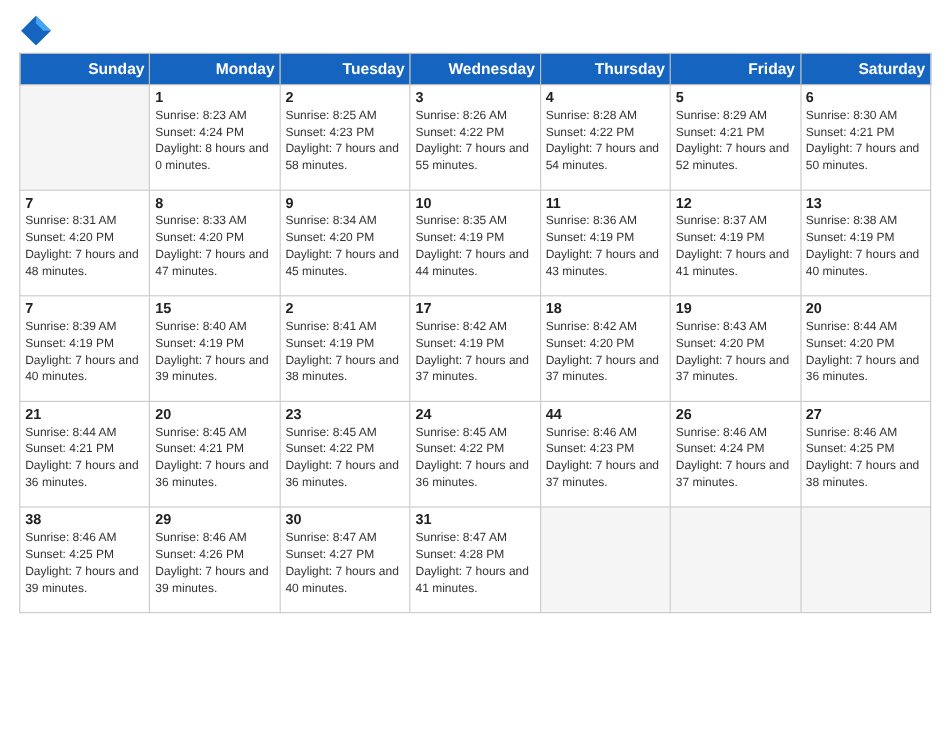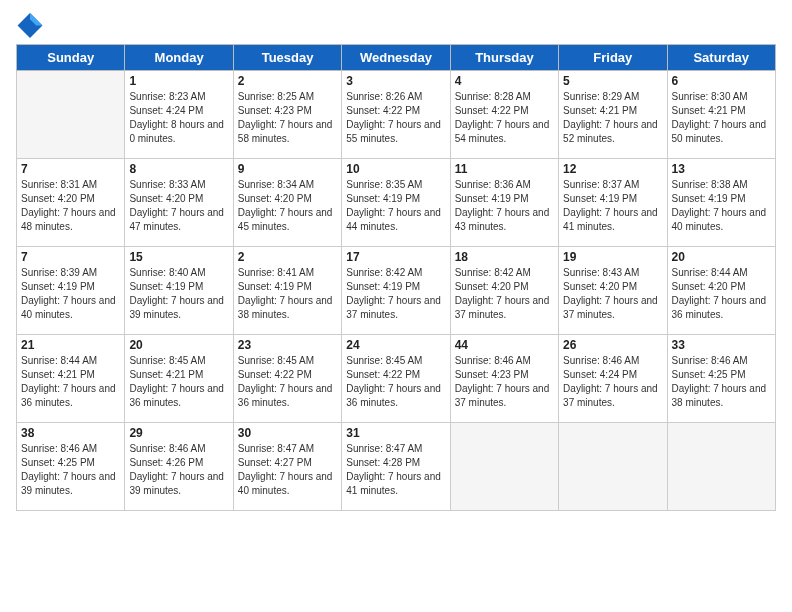--- a/index.html
+++ b/index.html
@@ -63,21 +63,21 @@
       width: 100%;
       border-collapse: collapse;
       table-layout: fixed;
     }
     .calendar-table thead tr th {
       background: #1565c0;
       color: #fff;
       font-size: 13px;
       font-weight: bold;
       padding: 5px 4px;
-      text-align: center;
+      text-align: right;
       border: 1px solid #bbb;
     }
     .calendar-table tbody tr td {
       border: 1px solid #ccc;
       vertical-align: top;
       padding: 3px 4px 3px 4px;
       font-size: 10.5px;
       color: #222;
       height: 88px;
       background: #fff;
@@ -237,21 +237,21 @@
           </td>
           <td>
             <span class="day-number">44</span>
             <div class="day-detail">Sunrise: 8:46 AM<br>Sunset: 4:23 PM<br>Daylight: 7 hours and 37 minutes.</div>
           </td>
           <td>
             <span class="day-number">26</span>
             <div class="day-detail">Sunrise: 8:46 AM<br>Sunset: 4:24 PM<br>Daylight: 7 hours and 37 minutes.</div>
           </td>
           <td>
-            <span class="day-number">33</span>
+            <span class="day-number">27</span>
             <div class="day-detail">Sunrise: 8:46 AM<br>Sunset: 4:25 PM<br>Daylight: 7 hours and 38 minutes.</div>
           </td>
         </tr>
         <tr>
           <td>
             <span class="day-number">38</span>
             <div class="day-detail">Sunrise: 8:46 AM<br>Sunset: 4:25 PM<br>Daylight: 7 hours and 39 minutes.</div>
           </td>
           <td>
             <span class="day-number">29</span>

